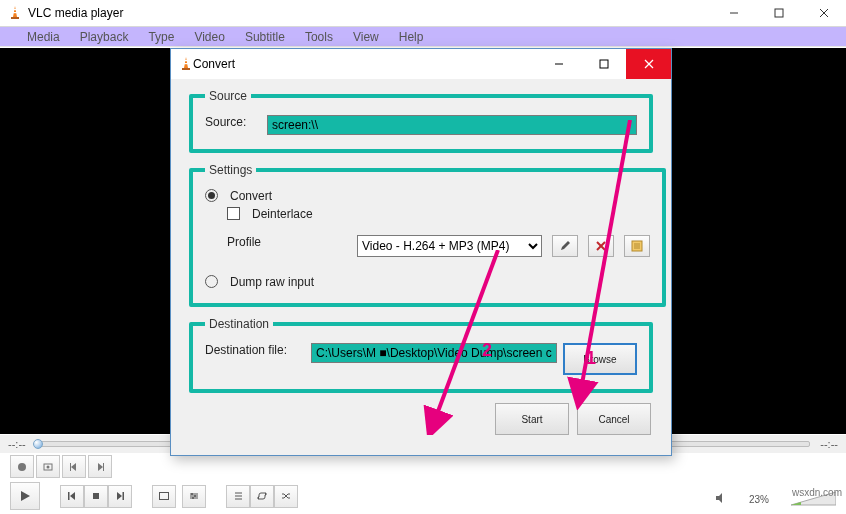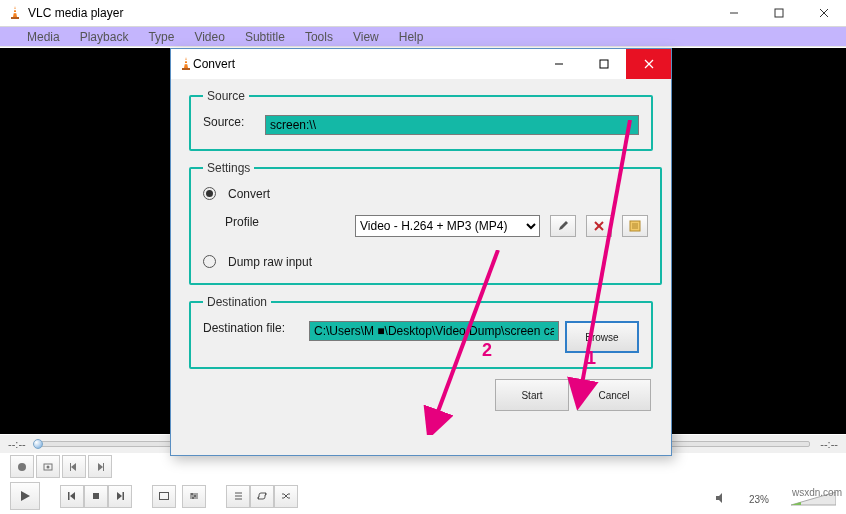--- a/index.html
+++ b/index.html
@@ -38,21 +38,21 @@
   .voltxt { font-size: 10px; color: #555; }
   .voltri { width: 45px; height: 14px; position: relative; }
 
   
   .dialog { position: absolute; left: 170px; top: 48px; width: 502px; height: 408px; background: #f0f0f0; border: 1px solid #5a8fc2; box-shadow: 3px 4px 12px rgba(0,0,0,0.25); }
   .dlg-titlebar { height: 30px; background: #fff; display: flex; align-items: center; padding-left: 8px; }
   .dlg-titlebar .title { font-size: 12px; flex: 1; }
   .dlg-winbtn { width: 45px; height: 30px; display: flex; align-items: center; justify-content: center; background: #fff; color: #000; }
   .dlg-winbtn.close { background: #e81123; color: #fff; }
   .dlg-body { padding: 10px 18px 8px 18px; font-size: 12px; color: #222; }
-  fieldset.group { border: 2px solid #14b8a6; border-radius: 2px; margin: 0 0 10px 0; padding: 8px 12px 10px 12px; }
+  fieldset.group { border: 4px solid #14b8a6; border-radius: 2px; margin: 0 0 10px 0; padding: 8px 12px 10px 12px; }
   fieldset.group > legend { font-size: 12px; padding: 0 4px; color: #333; }
   .row { display: flex; align-items: flex-start; margin: 4px 0; gap: 6px; }
   .lbl { width: 56px; }
   input.text { flex: 1; height: 20px; border: 1px solid #7a7a7a; background: #14b8a6; font-size: 12px; padding: 0 4px; }
   .radio { width: 13px; height: 13px; border: 1px solid #555; border-radius: 50%; display: inline-flex; align-items: center; justify-content: center; margin-right: 6px; }
   .radio.on::after { content:""; width:7px; height:7px; background:#333; border-radius:50%; }
   .chk { width: 13px; height: 13px; border: 1px solid #555; background:#fff; display:inline-block; margin-right:6px; }
   .indent { margin-left: 22px; }
   select.profile { width: 185px; height: 22px; border:1px solid #7a7a7a; background:#fff; font-size:12px; }
   .toolbtn { width: 26px; height: 22px; border:1px solid #adadad; background:linear-gradient(#fdfdfd,#e8e8e8); display:flex; align-items:center; justify-content:center; }
@@ -265,20 +265,24 @@
         <span class="lbl">Source:</span>
         <input class="text" value="screen:\\" style="">
       </div>
     </fieldset>
 
     <fieldset class="group">
       <legend>Settings</legend>
       <div class="row">
         <span class="radio on"></span>
         <span>Convert</span>
+      </div>
+      <div class="row indent">
+        <span class="chk"></span>
+        <span>Deinterlace</span>
       </div>
       <div class="row indent" style="margin-top:14px; gap:10px;">
         <span style="width:120px">Profile</span>
         <select class="profile"><option>Video - H.264 + MP3 (MP4)</option></select>
         <div class="toolbtn">
             <svg width="14" height="14">
               <path d="M3 11 l1 -3 l6 -6 l2 2 l-6 6 z" fill="#555"></path>
             </svg>
           </div>
         <div class="toolbtn">

